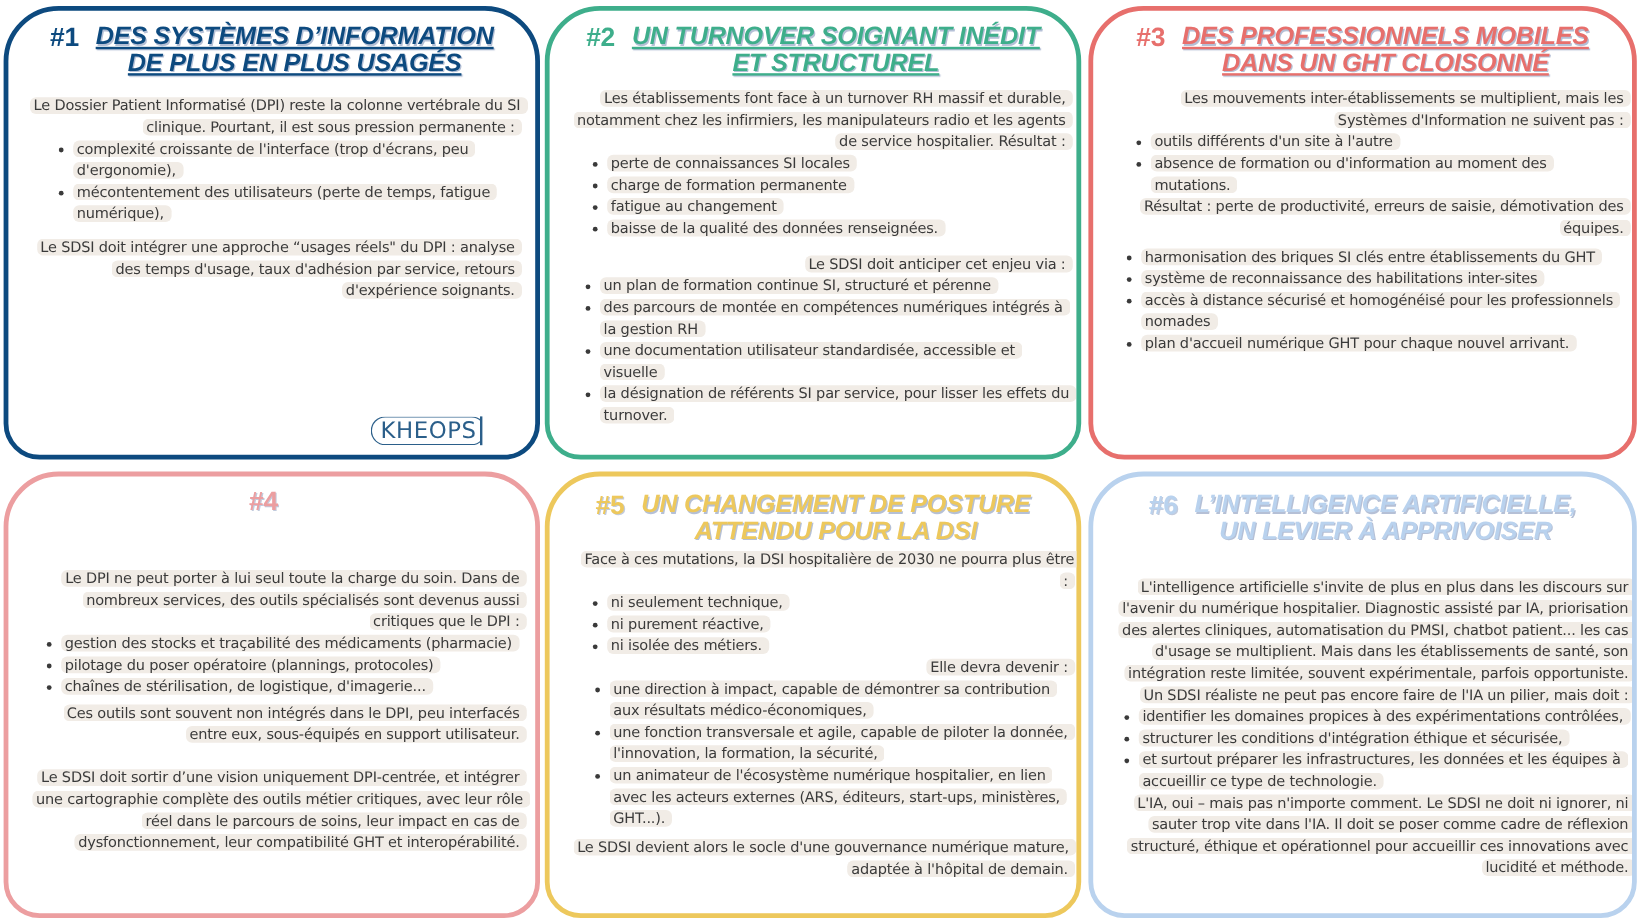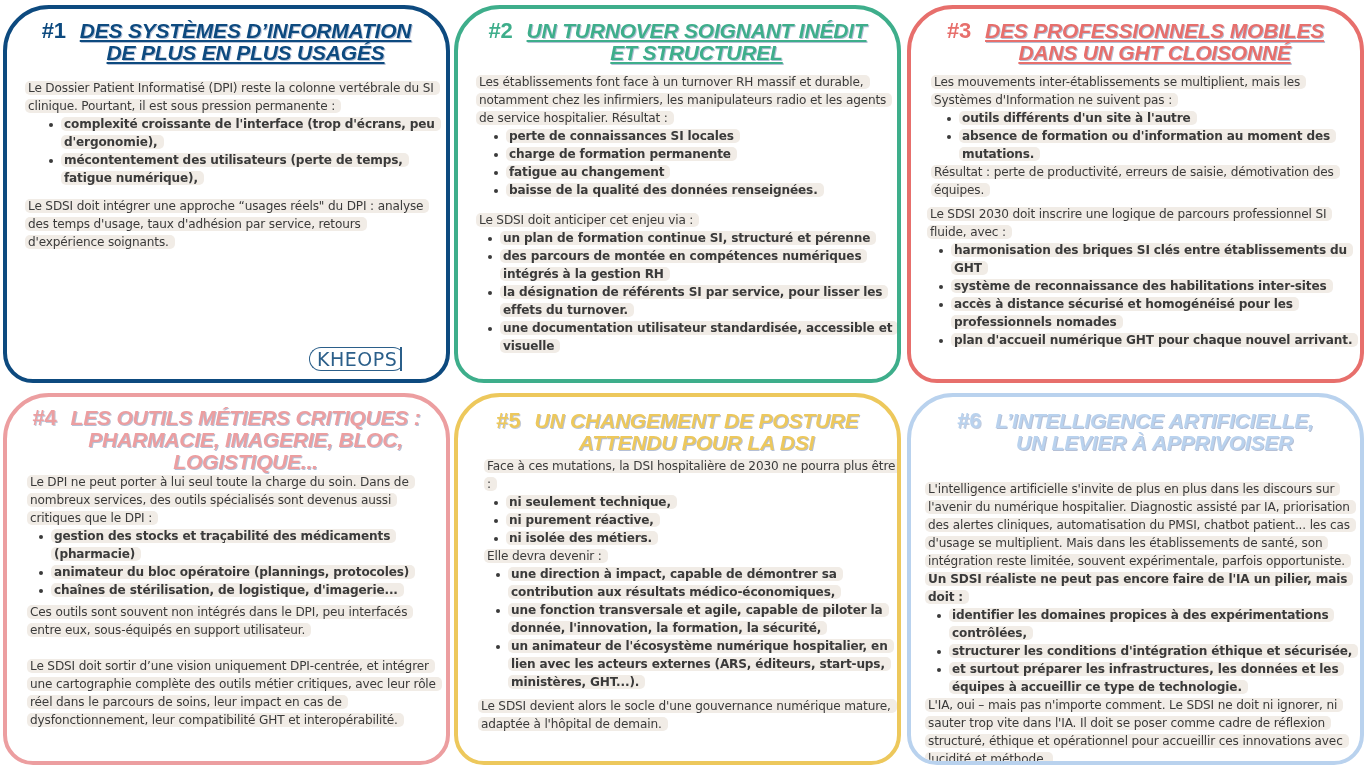--- a/index.html
+++ b/index.html
@@ -54,32 +54,31 @@
     letter-spacing: -0.15px;
   }
   .hl {
     background: #f1ece6;
     border-radius: 5px;
     padding: 0 6px 0 3px;
     box-decoration-break: clone;
     -webkit-box-decoration-break: clone;
     display: inline;
   }
-  .para { margin: 0; }
-  .para + .para { margin-top: 0; font-weight: bold; }
+  .para { margin: 0; text-align: right; }
+  .para + .para { margin-top: 0; }
   .gap { height: 10px; }
   ul.bl {
     list-style: none;
     margin: 0;
     padding-left: 22px;
   }
   ul.bl li {
     position: relative;
     padding-left: 14px;
-    font-weight: bold;
   }
   ul.bl li::before {
     content: "";
     position: absolute;
     left: 2px; top: 8px;
     width: 4px; height: 4px;
     border-radius: 50%;
     background: #3a3a3a;
   }
 
@@ -143,62 +142,58 @@
         <li><span class="hl">perte de connaissances SI locales</span></li>
         <li><span class="hl">charge de formation permanente</span></li>
         <li><span class="hl">fatigue au changement</span></li>
         <li><span class="hl">baisse de la qualité des données renseignées.</span></li>
       </ul>
       <div class="gap" style="height:12px;"></div>
       <p class="para"><span class="hl">Le SDSI doit anticiper cet enjeu via :</span></p>
       <ul class="bl" style="padding-left:10px;">
         <li><span class="hl">un plan de formation continue SI, structuré et pérenne</span></li>
         <li><span class="hl">des parcours de montée en compétences numériques intégrés à la gestion RH</span></li>
+        <li><span class="hl">une documentation utilisateur standardisée, accessible et visuelle</span></li>
         <li><span class="hl">la désignation de référents SI par service, pour lisser les effets du turnover.</span></li>
-        <li><span class="hl">une documentation utilisateur standardisée, accessible et visuelle</span></li>
       </ul>
     </div>
   </section>
 
   <section class="panel" style="left:907px; top:5px; width:457px; height:378px; border-color:#e76f6c;">
     <div class="panel-title" style="top:11px; color:#e76f6c;">
       <span class="num">#3</span>
       <span class="ttl u">DES PROFESSIONNELS MOBILES
 DANS UN GHT CLOISONNÉ </span>
     </div>
     <div class="body" style="left:20px; top:64px; width:428px;">
       <p class="para"><span class="hl">Les mouvements inter-établissements se multiplient, mais les Systèmes d'Information ne suivent pas :</span></p>
       <ul class="bl" style="padding-left:14px;">
         <li><span class="hl">outils différents d'un site à l'autre</span></li>
         <li><span class="hl">absence de formation ou d'information au moment des mutations.</span></li>
       </ul>
       <p class="para"><span class="hl">Résultat : perte de productivité, erreurs de saisie, démotivation des équipes.</span></p>
       <div class="gap" style="height:6px;"></div>
-      <p class="para" style="margin-left:-4px;"><span class="hl">Le SDSI 2030 doit inscrire une logique de parcours professionnel SI fluide, avec :</span></p>
       <ul class="bl" style="padding-left:6px;">
         <li><span class="hl">harmonisation des briques SI clés entre établissements du GHT</span></li>
         <li><span class="hl">système de reconnaissance des habilitations inter-sites</span></li>
         <li><span class="hl">accès à distance sécurisé et homogénéisé pour les professionnels nomades</span></li>
         <li><span class="hl">plan d'accueil numérique GHT pour chaque nouvel arrivant.</span></li>
       </ul>
     </div>
   </section>
 
   <section class="panel" style="left:3px; top:393px; width:447px; height:372px; border-color:#ec9ea0;">
     <div class="panel-title" style="top:10px; color:#ec9ea0;">
       <span class="num sh">#4</span>
-      <span class="ttl">LES OUTILS MÉTIERS CRITIQUES :
-PHARMACIE, IMAGERIE, BLOC,
-LOGISTIQUE...</span>
     </div>
     <div class="body" style="left:20px; top:76px; width:412px;">
       <p class="para"><span class="hl">Le DPI ne peut porter à lui seul toute la charge du soin. Dans de nombreux services, des outils spécialisés sont devenus aussi critiques que le DPI :</span></p>
       <ul class="bl" style="padding-left:10px;">
         <li><span class="hl">gestion des stocks et traçabilité des médicaments (pharmacie)</span></li>
-        <li><span class="hl">animateur du bloc opératoire (plannings, protocoles)</span></li>
+        <li><span class="hl">pilotage du poser opératoire (plannings, protocoles)</span></li>
         <li><span class="hl">chaînes de stérilisation, de logistique, d'imagerie...</span></li>
       </ul>
       <div class="gap" style="height:4px;"></div>
       <p class="para"><span class="hl">Ces outils sont souvent non intégrés dans le DPI, peu interfacés entre eux, sous-équipés en support utilisateur.</span></p>
       <div class="gap" style="height:18px;"></div>
       <p class="para"><span class="hl">Le SDSI doit sortir d’une vision uniquement DPI-centrée, et intégrer une cartographie complète des outils métier critiques, avec leur rôle réel dans le parcours de soins, leur impact en cas de dysfonctionnement, leur compatibilité GHT et interopérabilité.</span></p>
     </div>
   </section>
 
   <section class="panel" style="left:454px; top:393px; width:447px; height:372px; border-color:#edc85c;">

